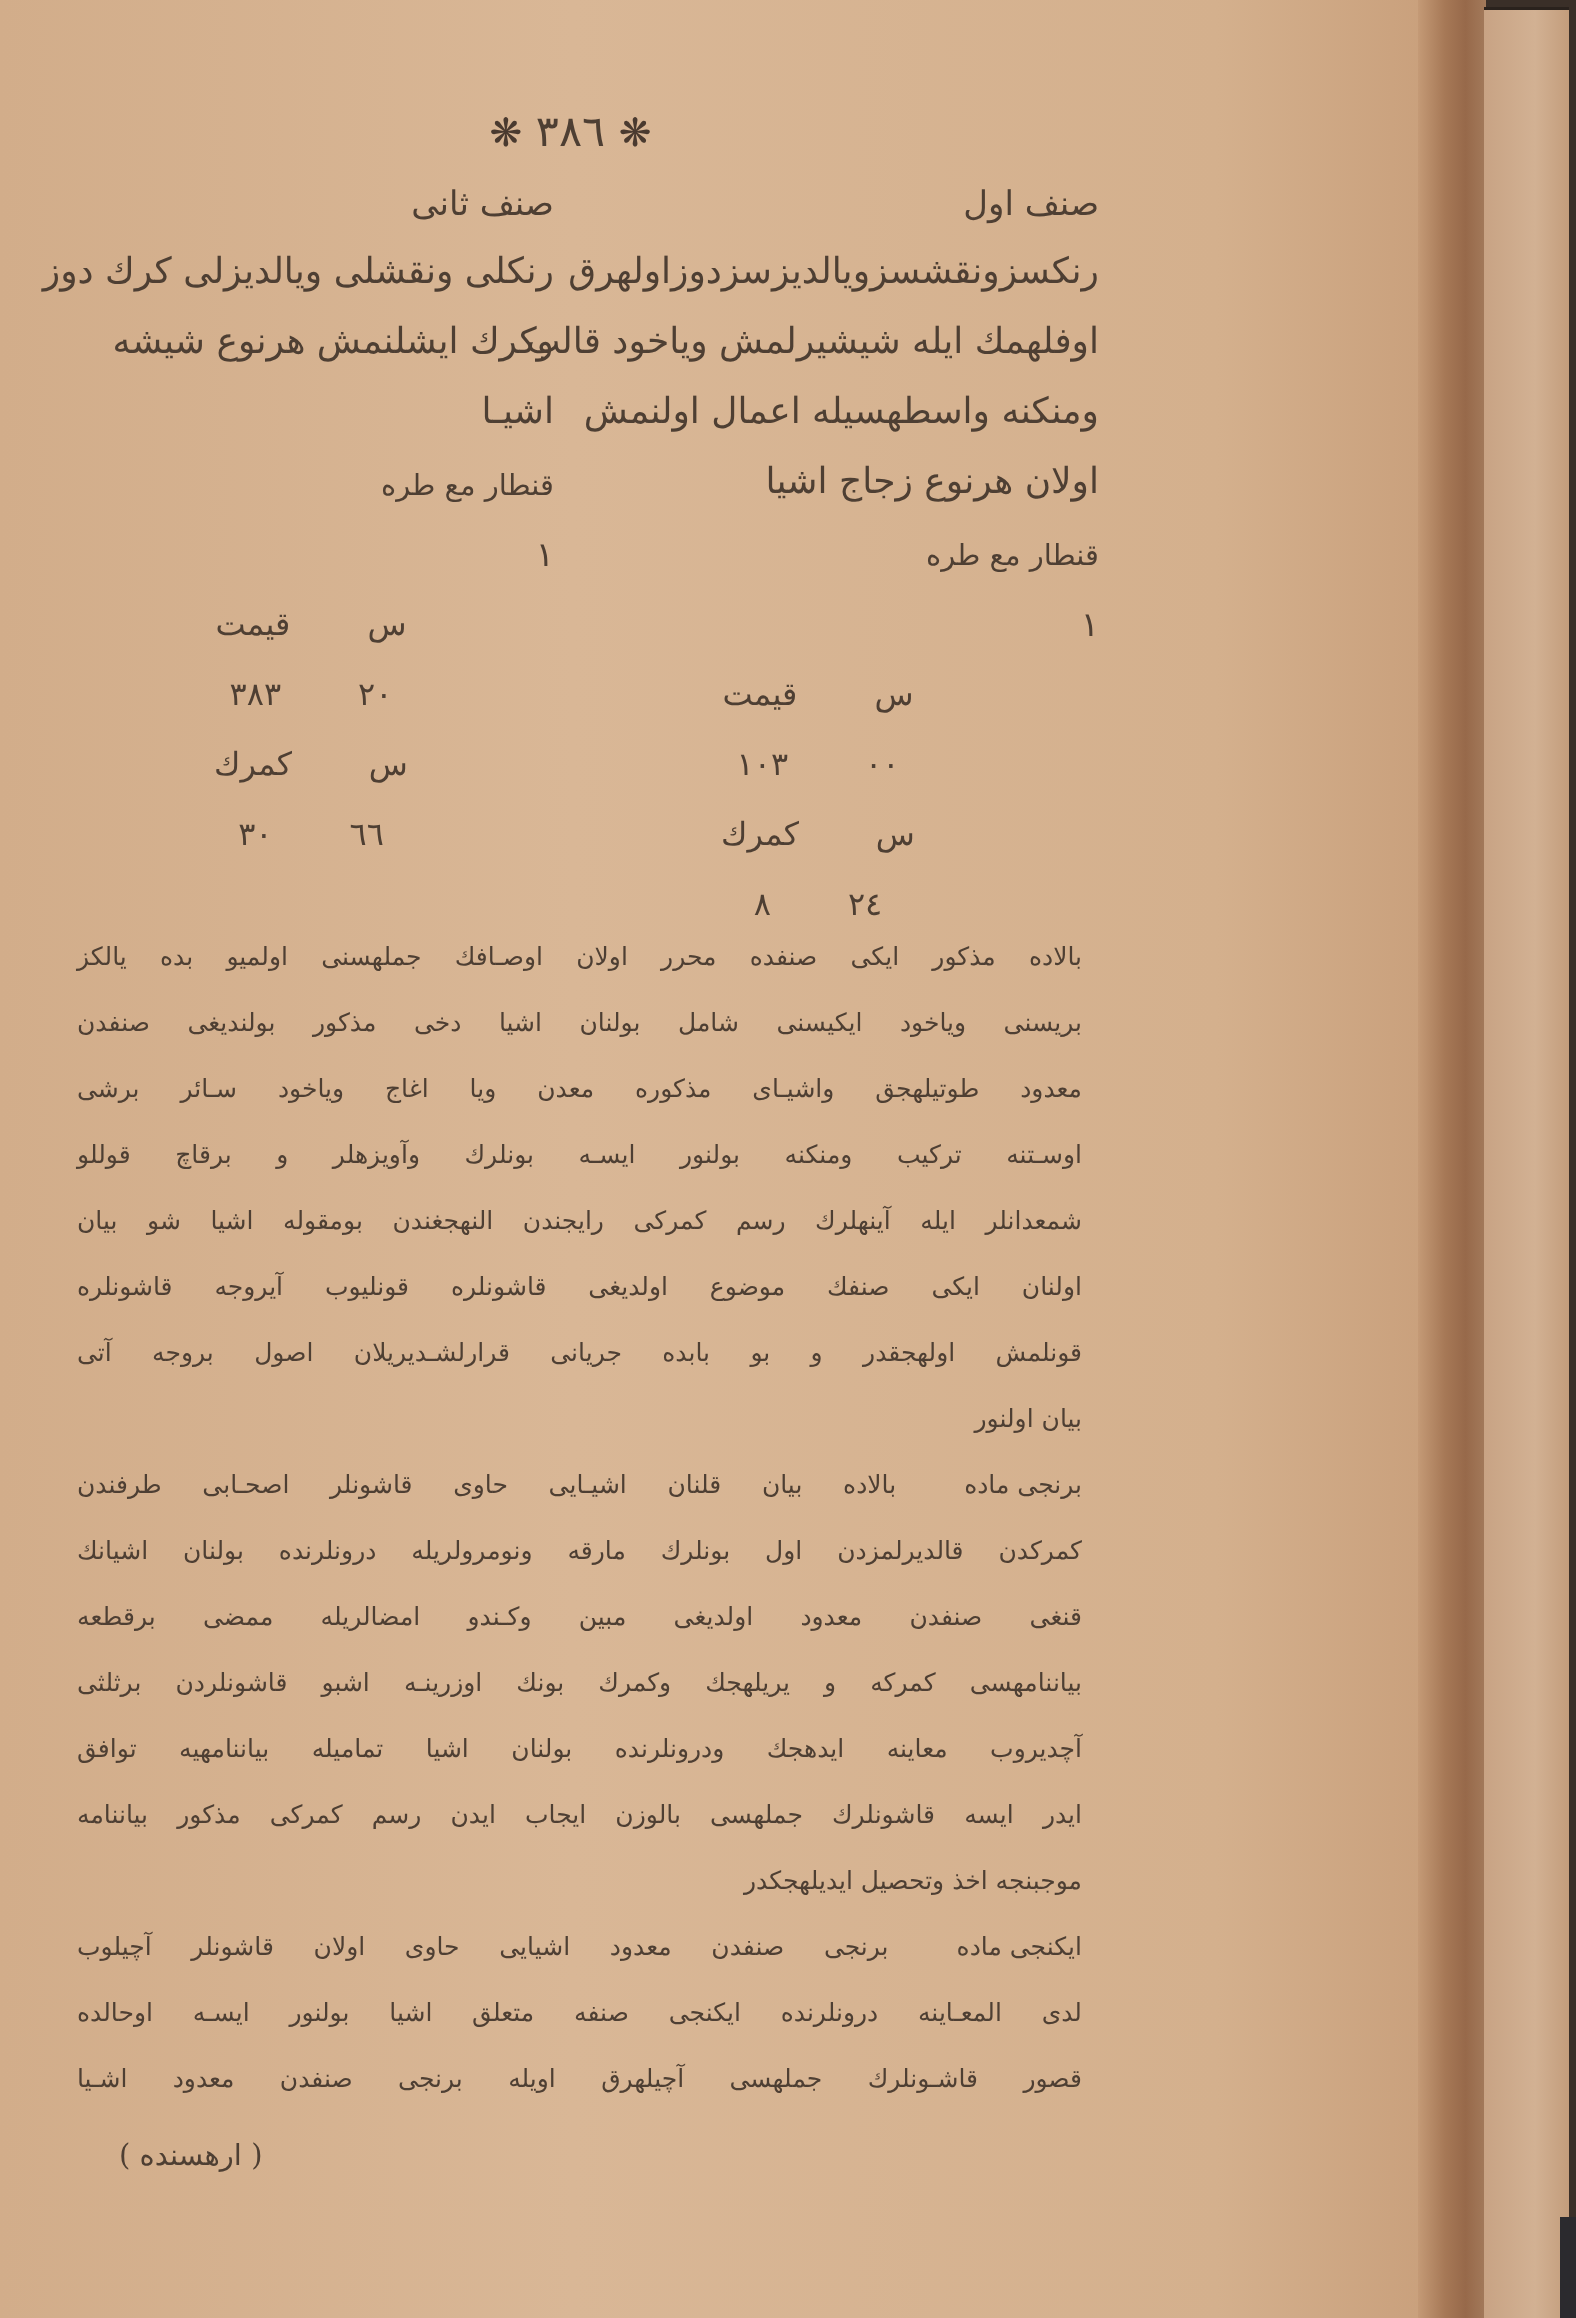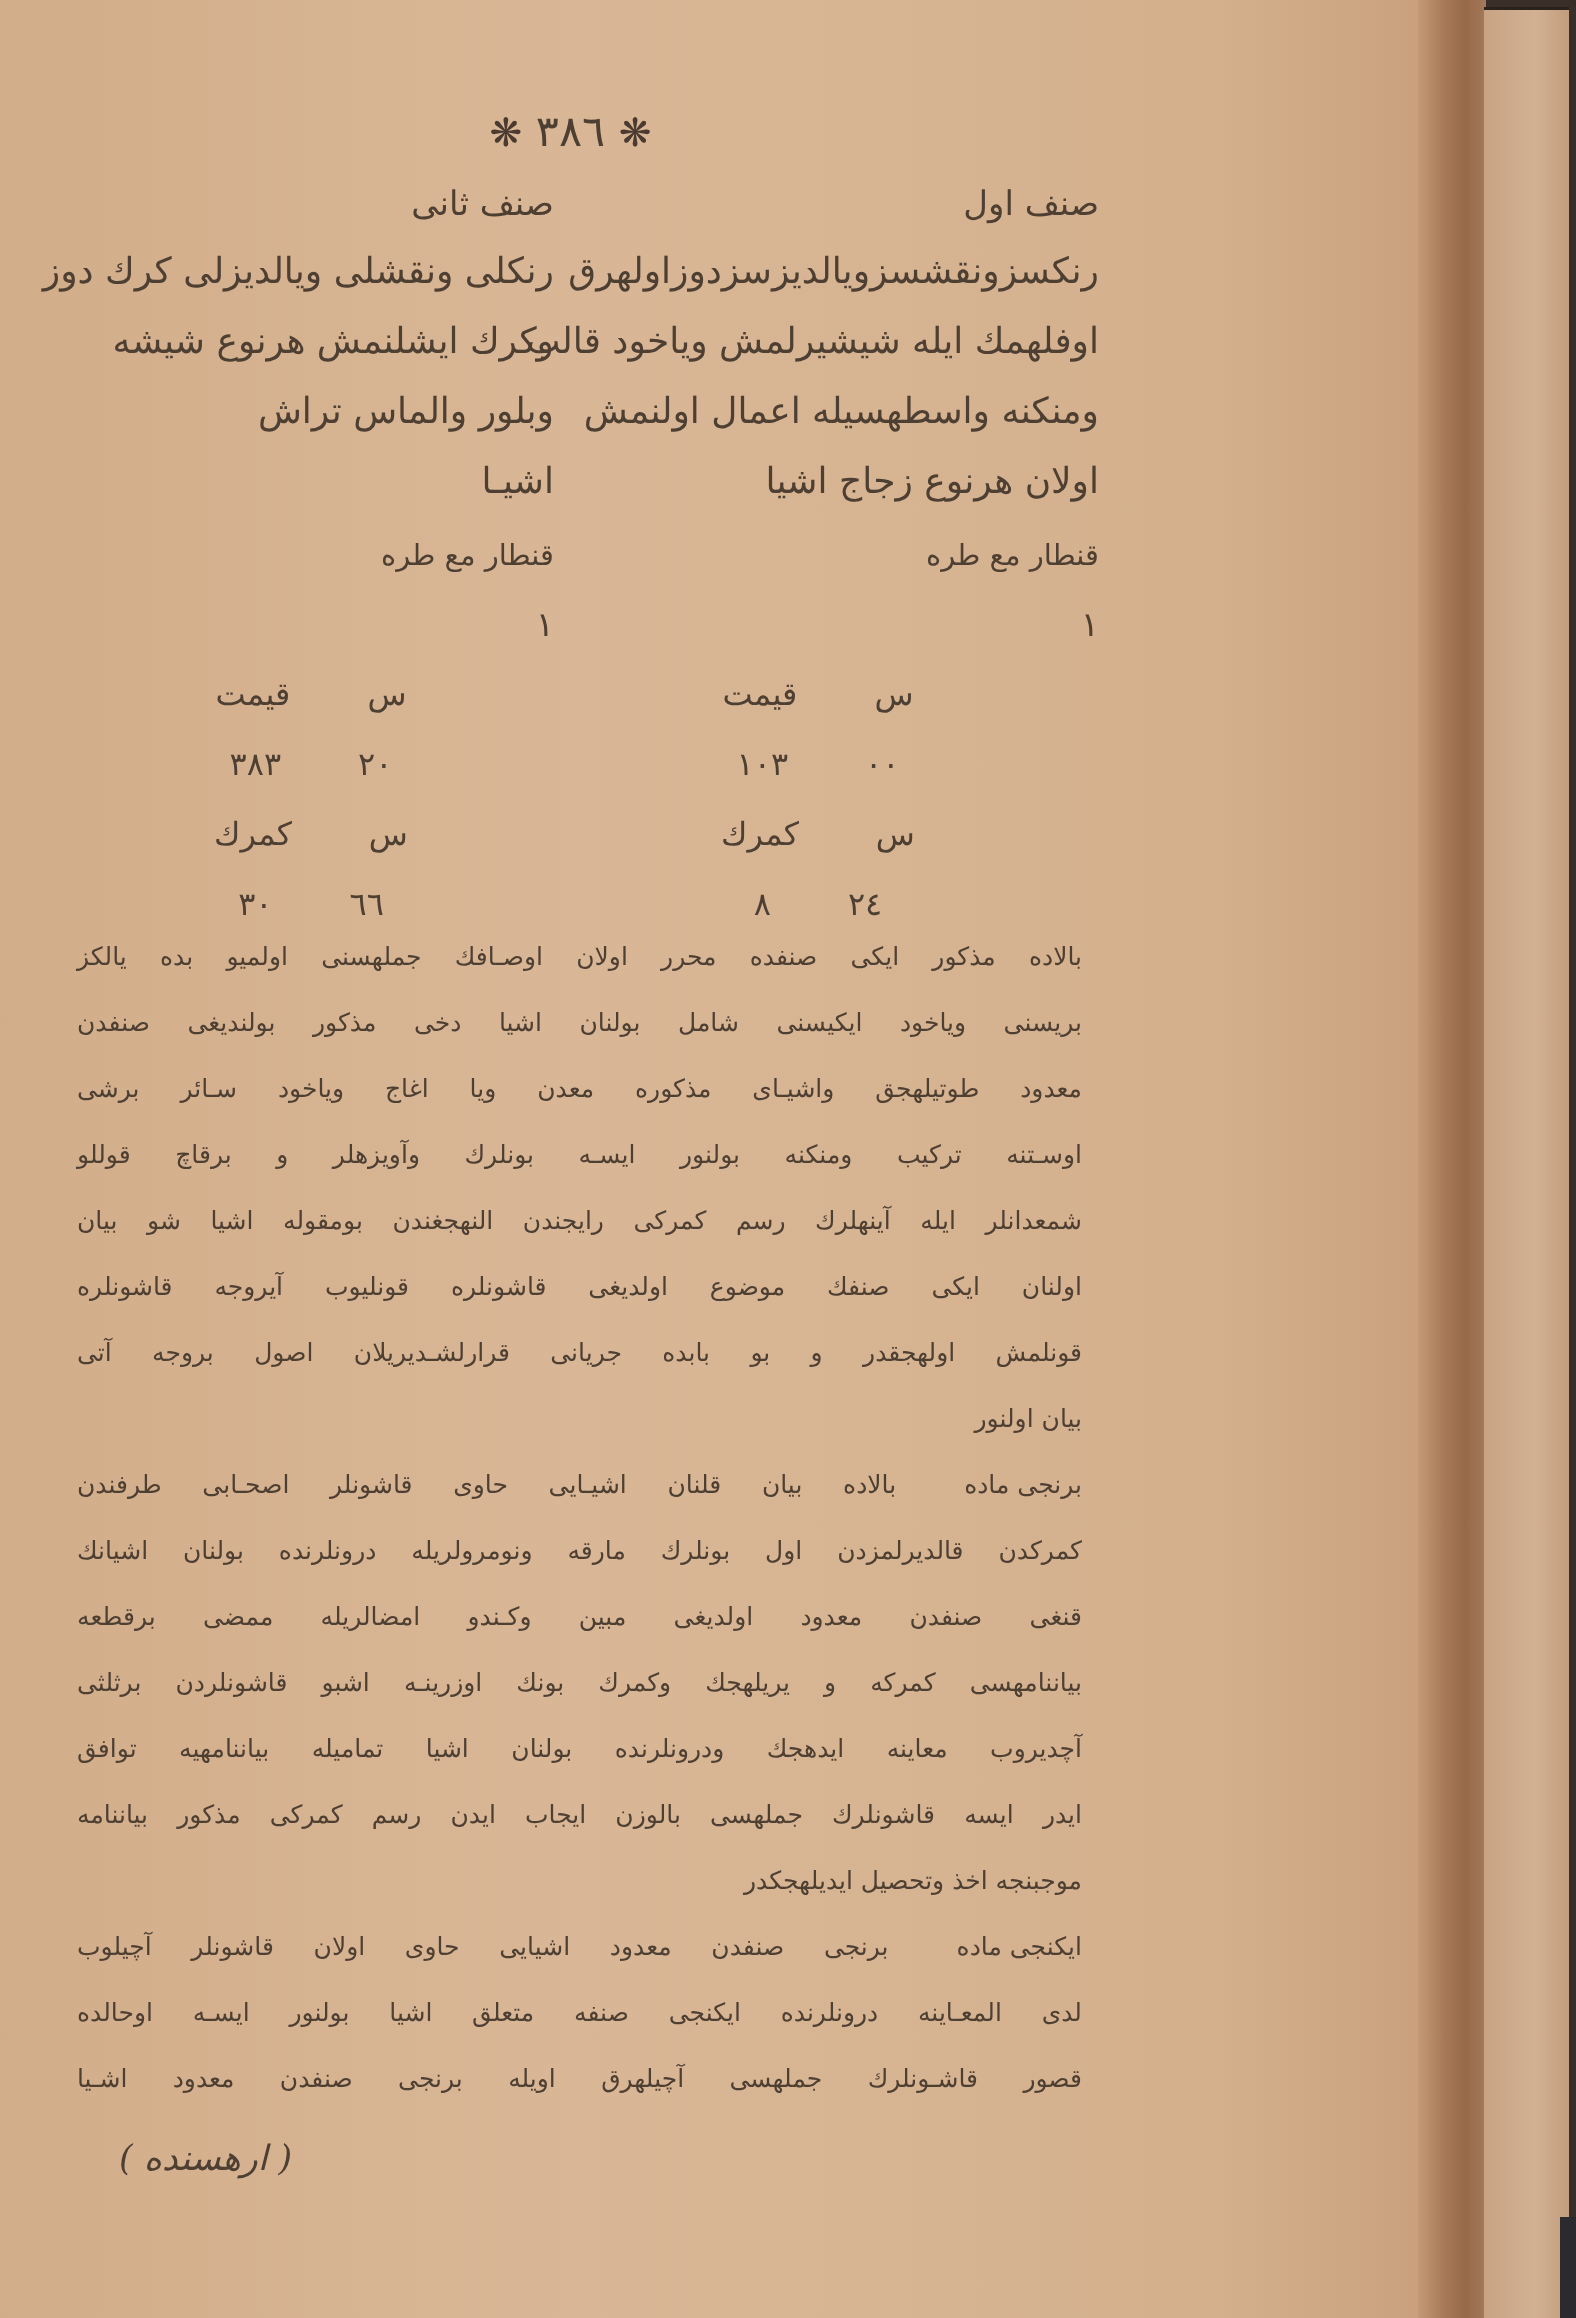--- a/index.html
+++ b/index.html
@@ -39,21 +39,21 @@
     .body-text {
       position:absolute; left:77px; top:924px; width:1005px;
       direction:rtl; text-align:justify; color:#4e3f33;
       font-size:25px; line-height:66px;
     }
     .body-text p { margin:0; }
     .body-text .ln { display:block; text-align-last:justify; white-space:nowrap; }
     .body-text .ln.last { text-align-last:right; }
     .lead { display:inline-block; margin-left:68px; }
     .continued {
-      position:absolute; left:119px; top:2138px; font-size:35px; color:#4e3f33; direction:rtl;font-style:italic;
+      position:absolute; left:119px; top:2138px; font-size:29px; color:#4e3f33; direction:rtl;
     }
   </style>
 </head>
 <body>
 
 <div class="page-left"></div>
 <div class="gutter"></div>
 <div class="page-right"></div>
 <div class="dark-corner"></div>
 
@@ -86,21 +86,20 @@
   <div class="pair">
     <span>٢٤</span>
     <span>٨</span>
   </div>
 </div>
 
 <div class="col col-second">
   <div class="title">صنف ثانى</div>
   <div class="line">رنكلى ونقشلى ويالديزلى كرك دوز</div>
   <div class="line">وكرك ايشلنمش هرنوع شيشه</div>
-  <div class="line">وبلور والماس تراش</div>
   <div class="line">اشيـا</div>
   <div class="unit">قنطار مع طره</div>
   <div class="qty">١</div>
   <div class="pair">
     <span>س</span>
     <span>قيمت</span>
   </div>
   <div class="pair">
     <span>٢٠</span>
     <span>٣٨٣</span>

